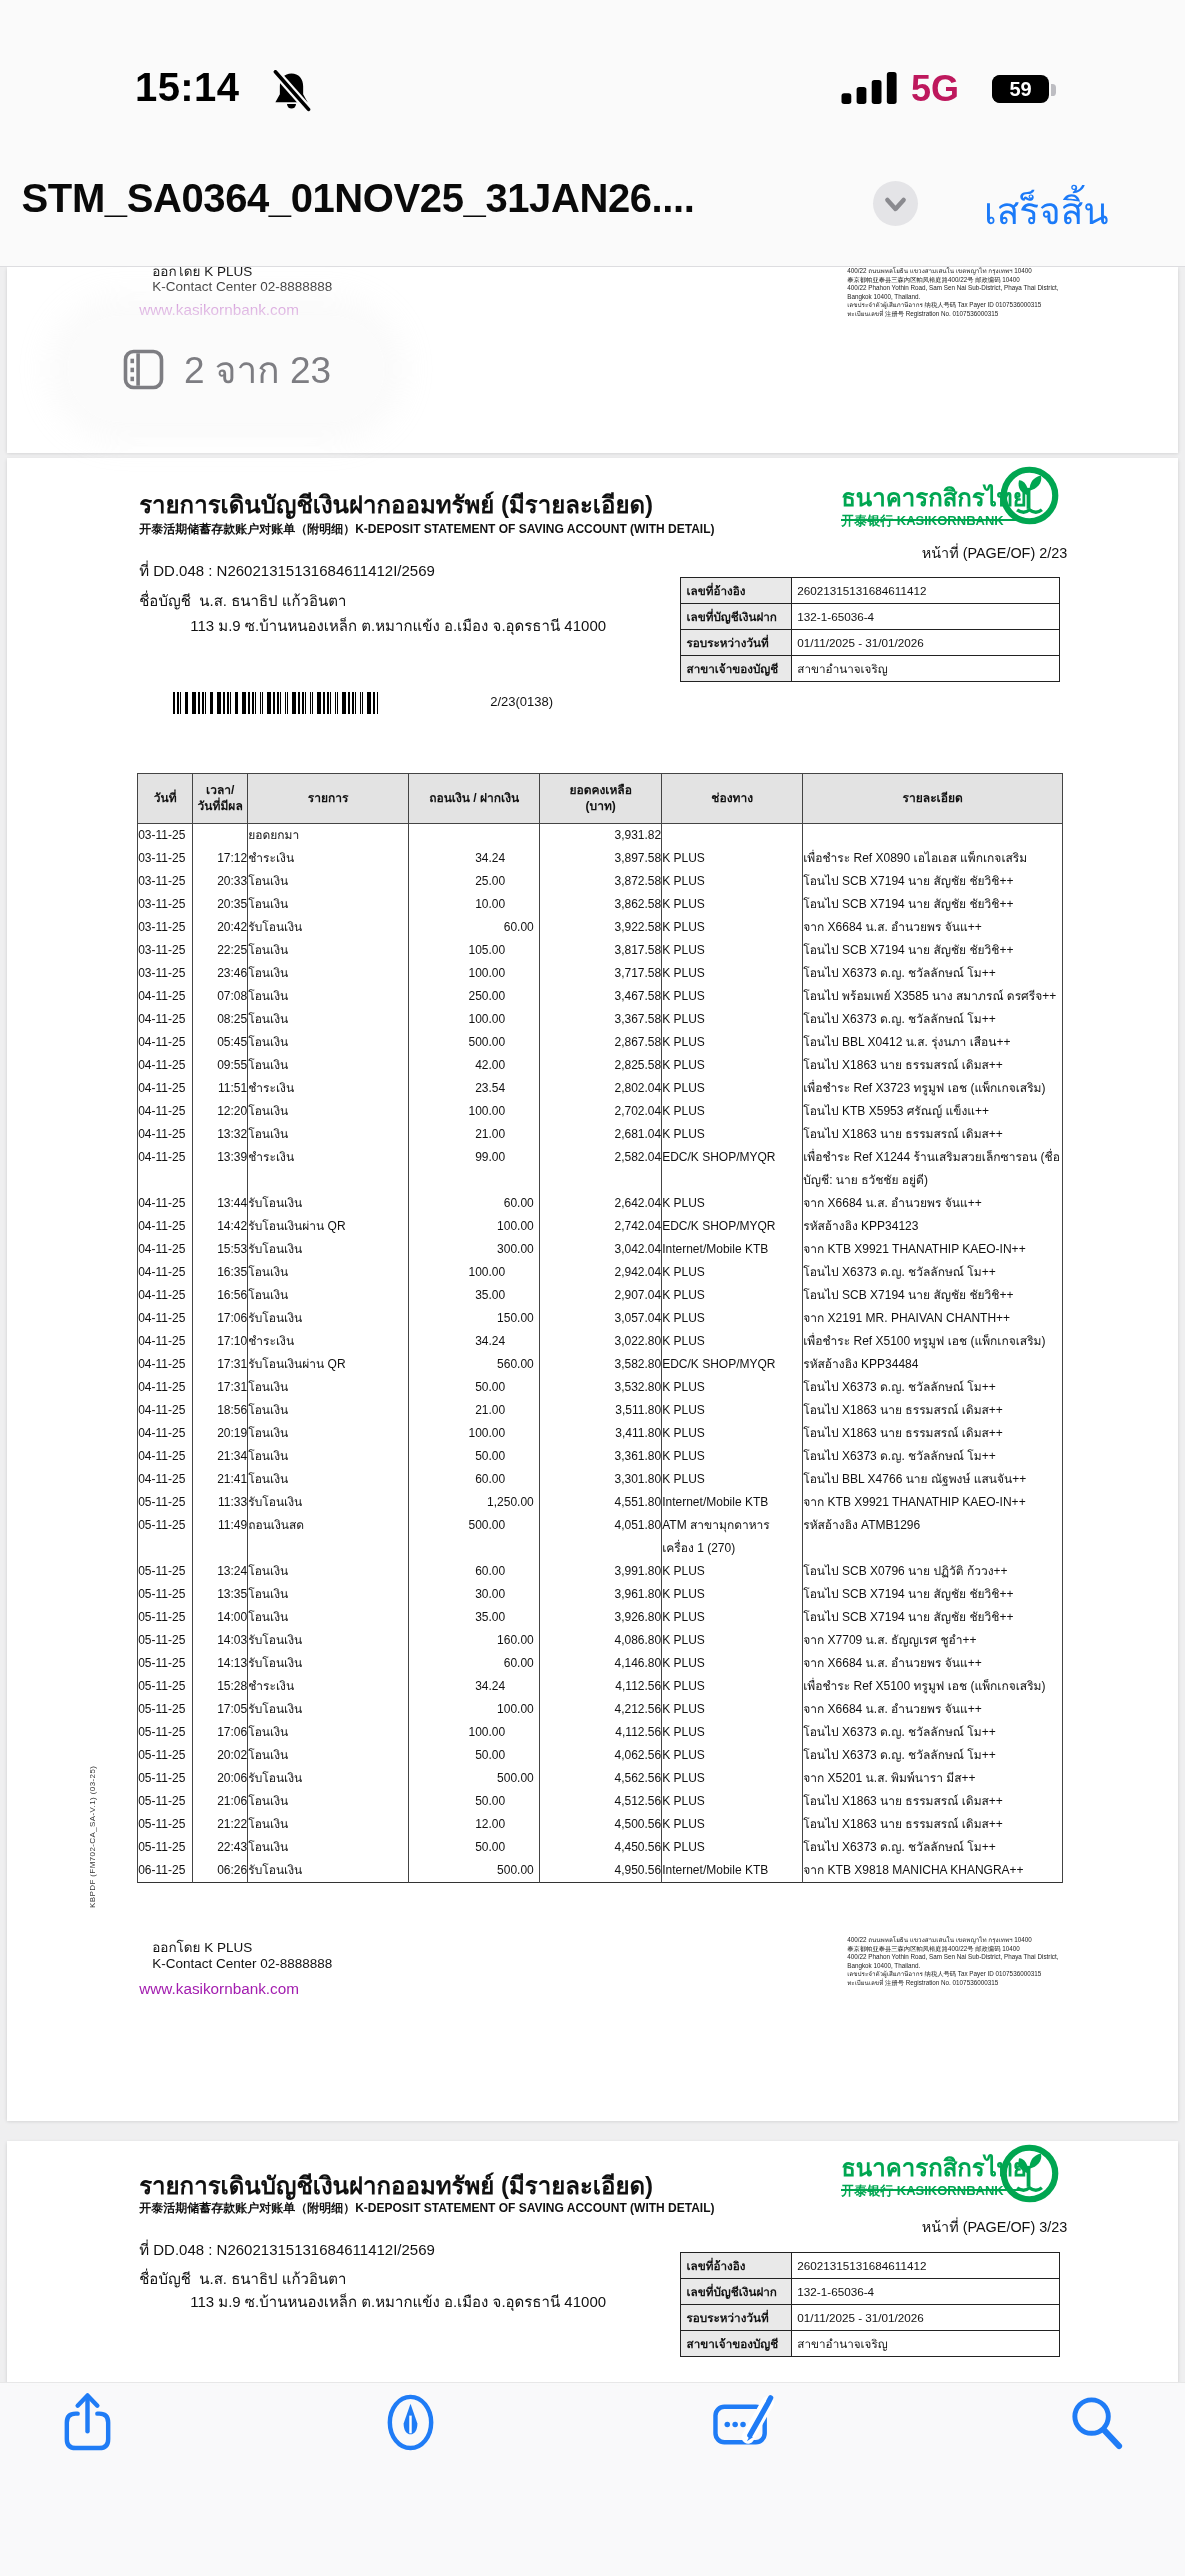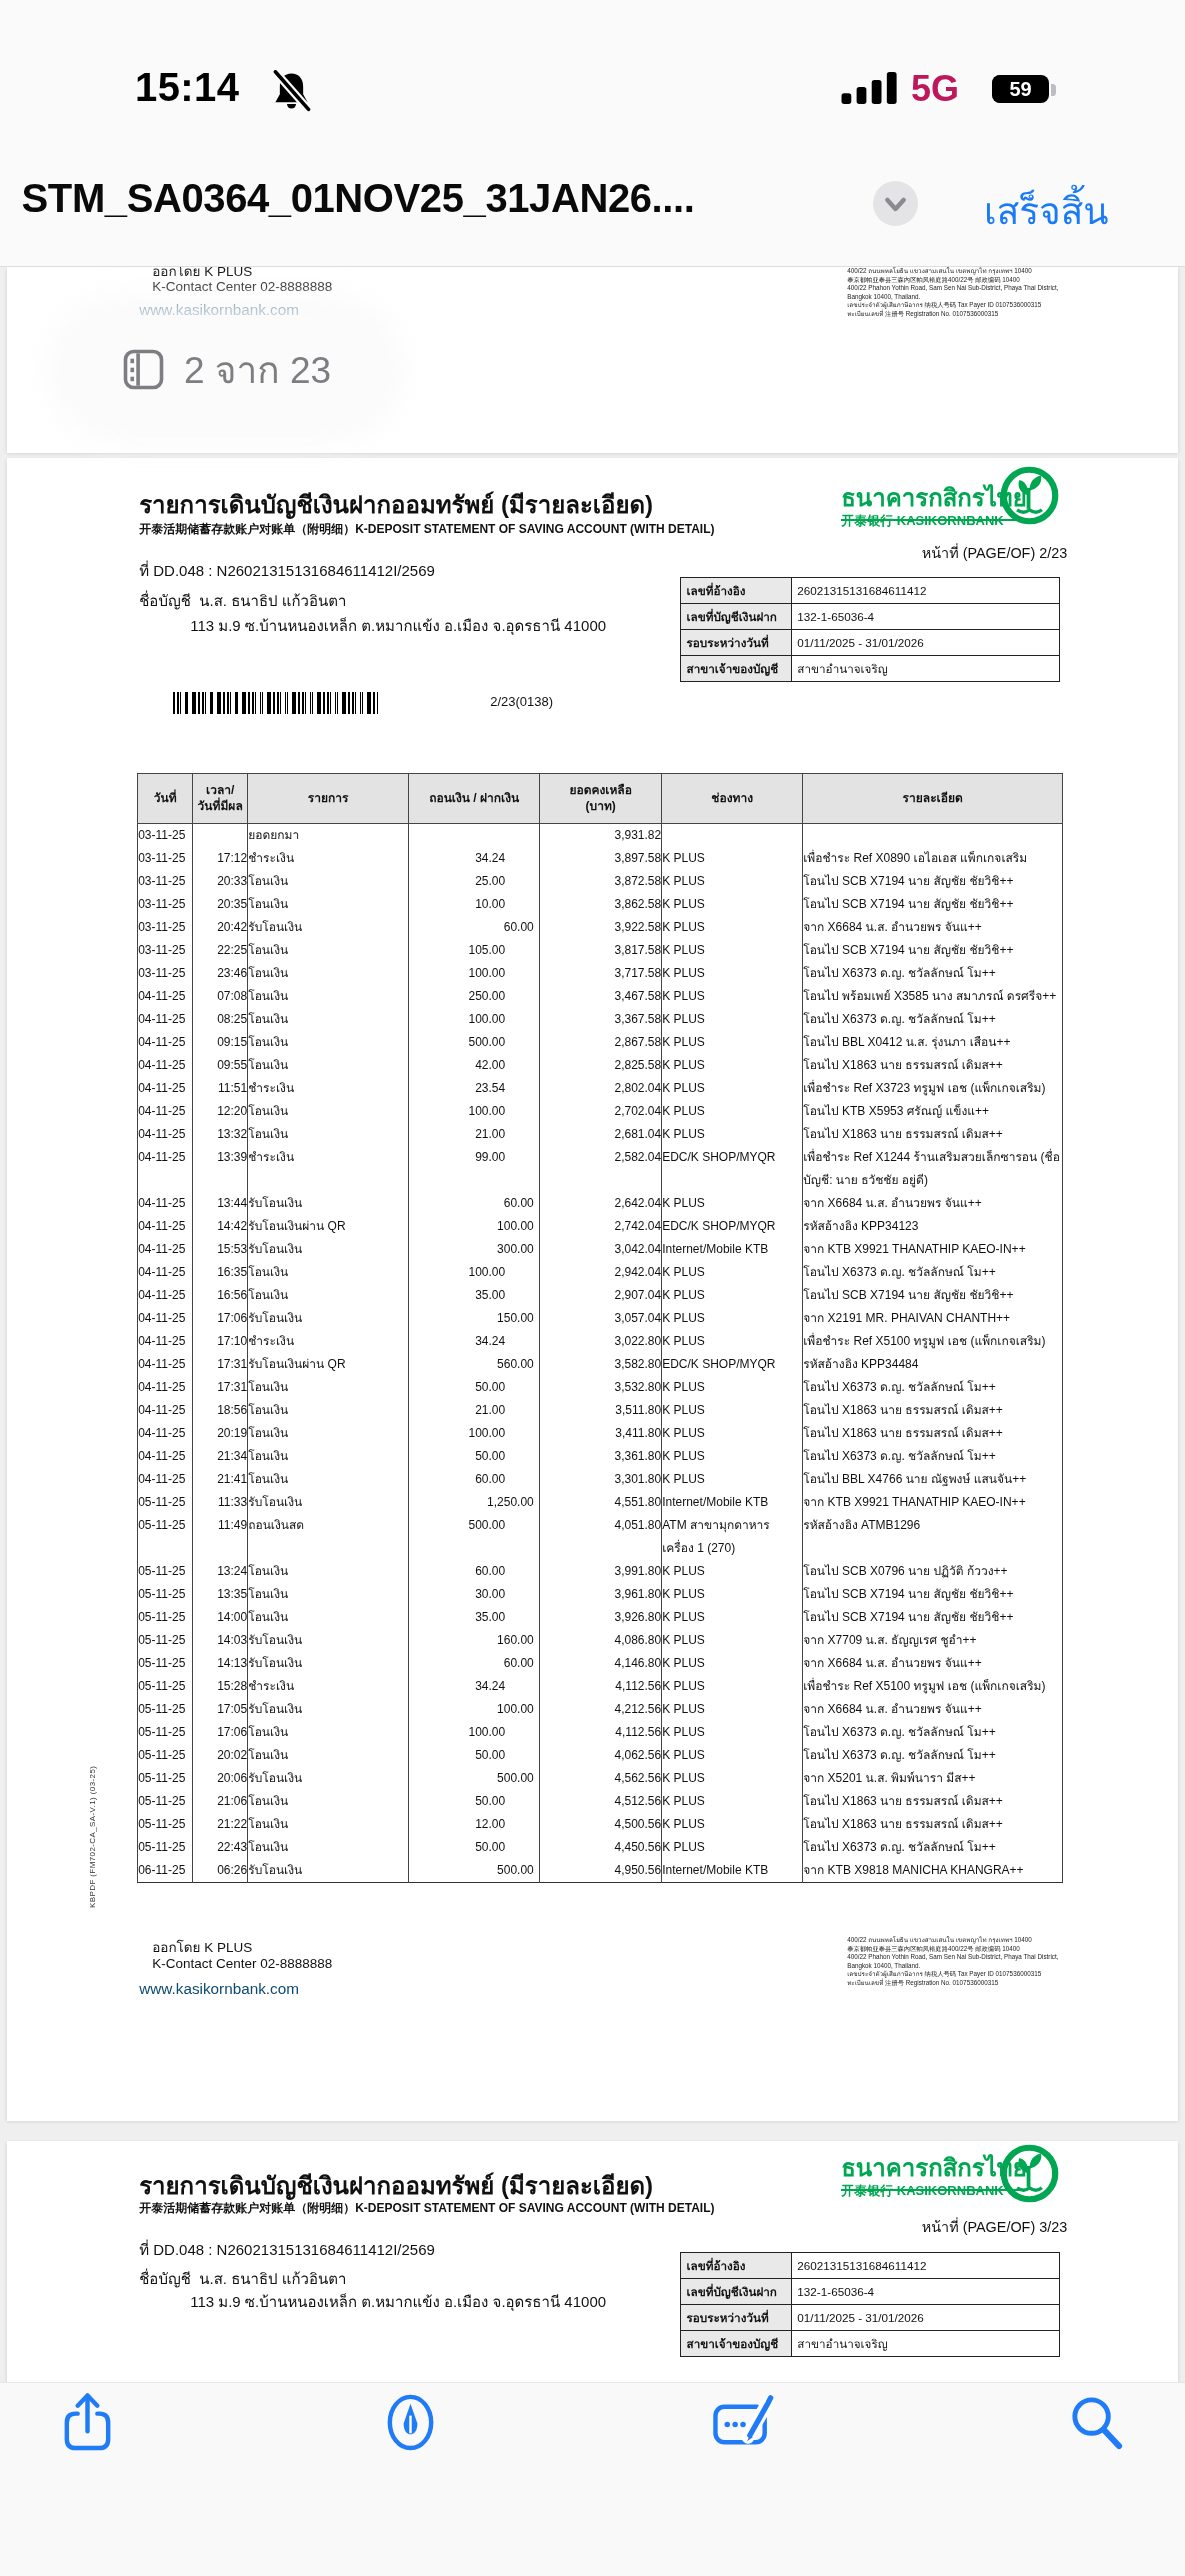--- a/index.html
+++ b/index.html
@@ -60,21 +60,21 @@
   td.c-amt.wd{padding-right:34px;margin-top:48px;}
   td.c-amt.dp{padding-right:5.4px;}
   td.c-bal{text-align:right;padding-right:7.2px;white-space:nowrap;}
   td.c-chan{padding-left:4.5px;white-space:pre-line;}
   td.c-det{padding-left:5.4px;white-space:nowrap;}
   td.c-det.wrap{white-space:normal;line-height:23px;}
 
   .sidecode{font-size:8px;color:#333;writing-mode:vertical-rl;transform:rotate(180deg);letter-spacing:0.4px;}
 
   .footissued,.footcontact{font-size:13.5px;color:#111;white-space:nowrap;margin-left:13px;}
-  .footsite{font-size:15.3px;color:#0c4a6e;white-space:nowrap;}
+  .footsite{font-size:15.3px;color:#a21caf;white-space:nowrap;}
   .fineprint{width:229px;font-size:6.3px;line-height:8.5px;color:#222;}
 
   
   .toolbar{left:0;top:2382px;width:1186px;height:194px;background:rgba(249,249,250,.97);border-top:0.9px solid rgba(0,0,0,.07);z-index:40;}
   .tool{position:absolute;top:7.2px;width:63px;height:63px;}
 </style>
 </head>
 <body>
 
 <div class="screen">
@@ -281,21 +281,21 @@
             <td class="c-date">04-11-25</td>
             <td class="c-time">08:25</td>
             <td class="c-desc">โอนเงิน</td>
             <td class="c-amt wd">100.00</td>
             <td class="c-bal">3,367.58</td>
             <td class="c-chan">K PLUS</td>
             <td class="c-det">โอนไป X6373 ด.ญ. ชวัลลักษณ์ โม++</td>
           </tr>
           <tr>
             <td class="c-date">04-11-25</td>
-            <td class="c-time">09:15</td>
+            <td class="c-time">05:45</td>
             <td class="c-desc">โอนเงิน</td>
             <td class="c-amt wd">500.00</td>
             <td class="c-bal">2,867.58</td>
             <td class="c-chan">K PLUS</td>
             <td class="c-det">โอนไป BBL X0412 น.ส. รุ่งนภา เสือน++</td>
           </tr>
           <tr>
             <td class="c-date">04-11-25</td>
             <td class="c-time">09:55</td>
             <td class="c-desc">โอนเงิน</td>

